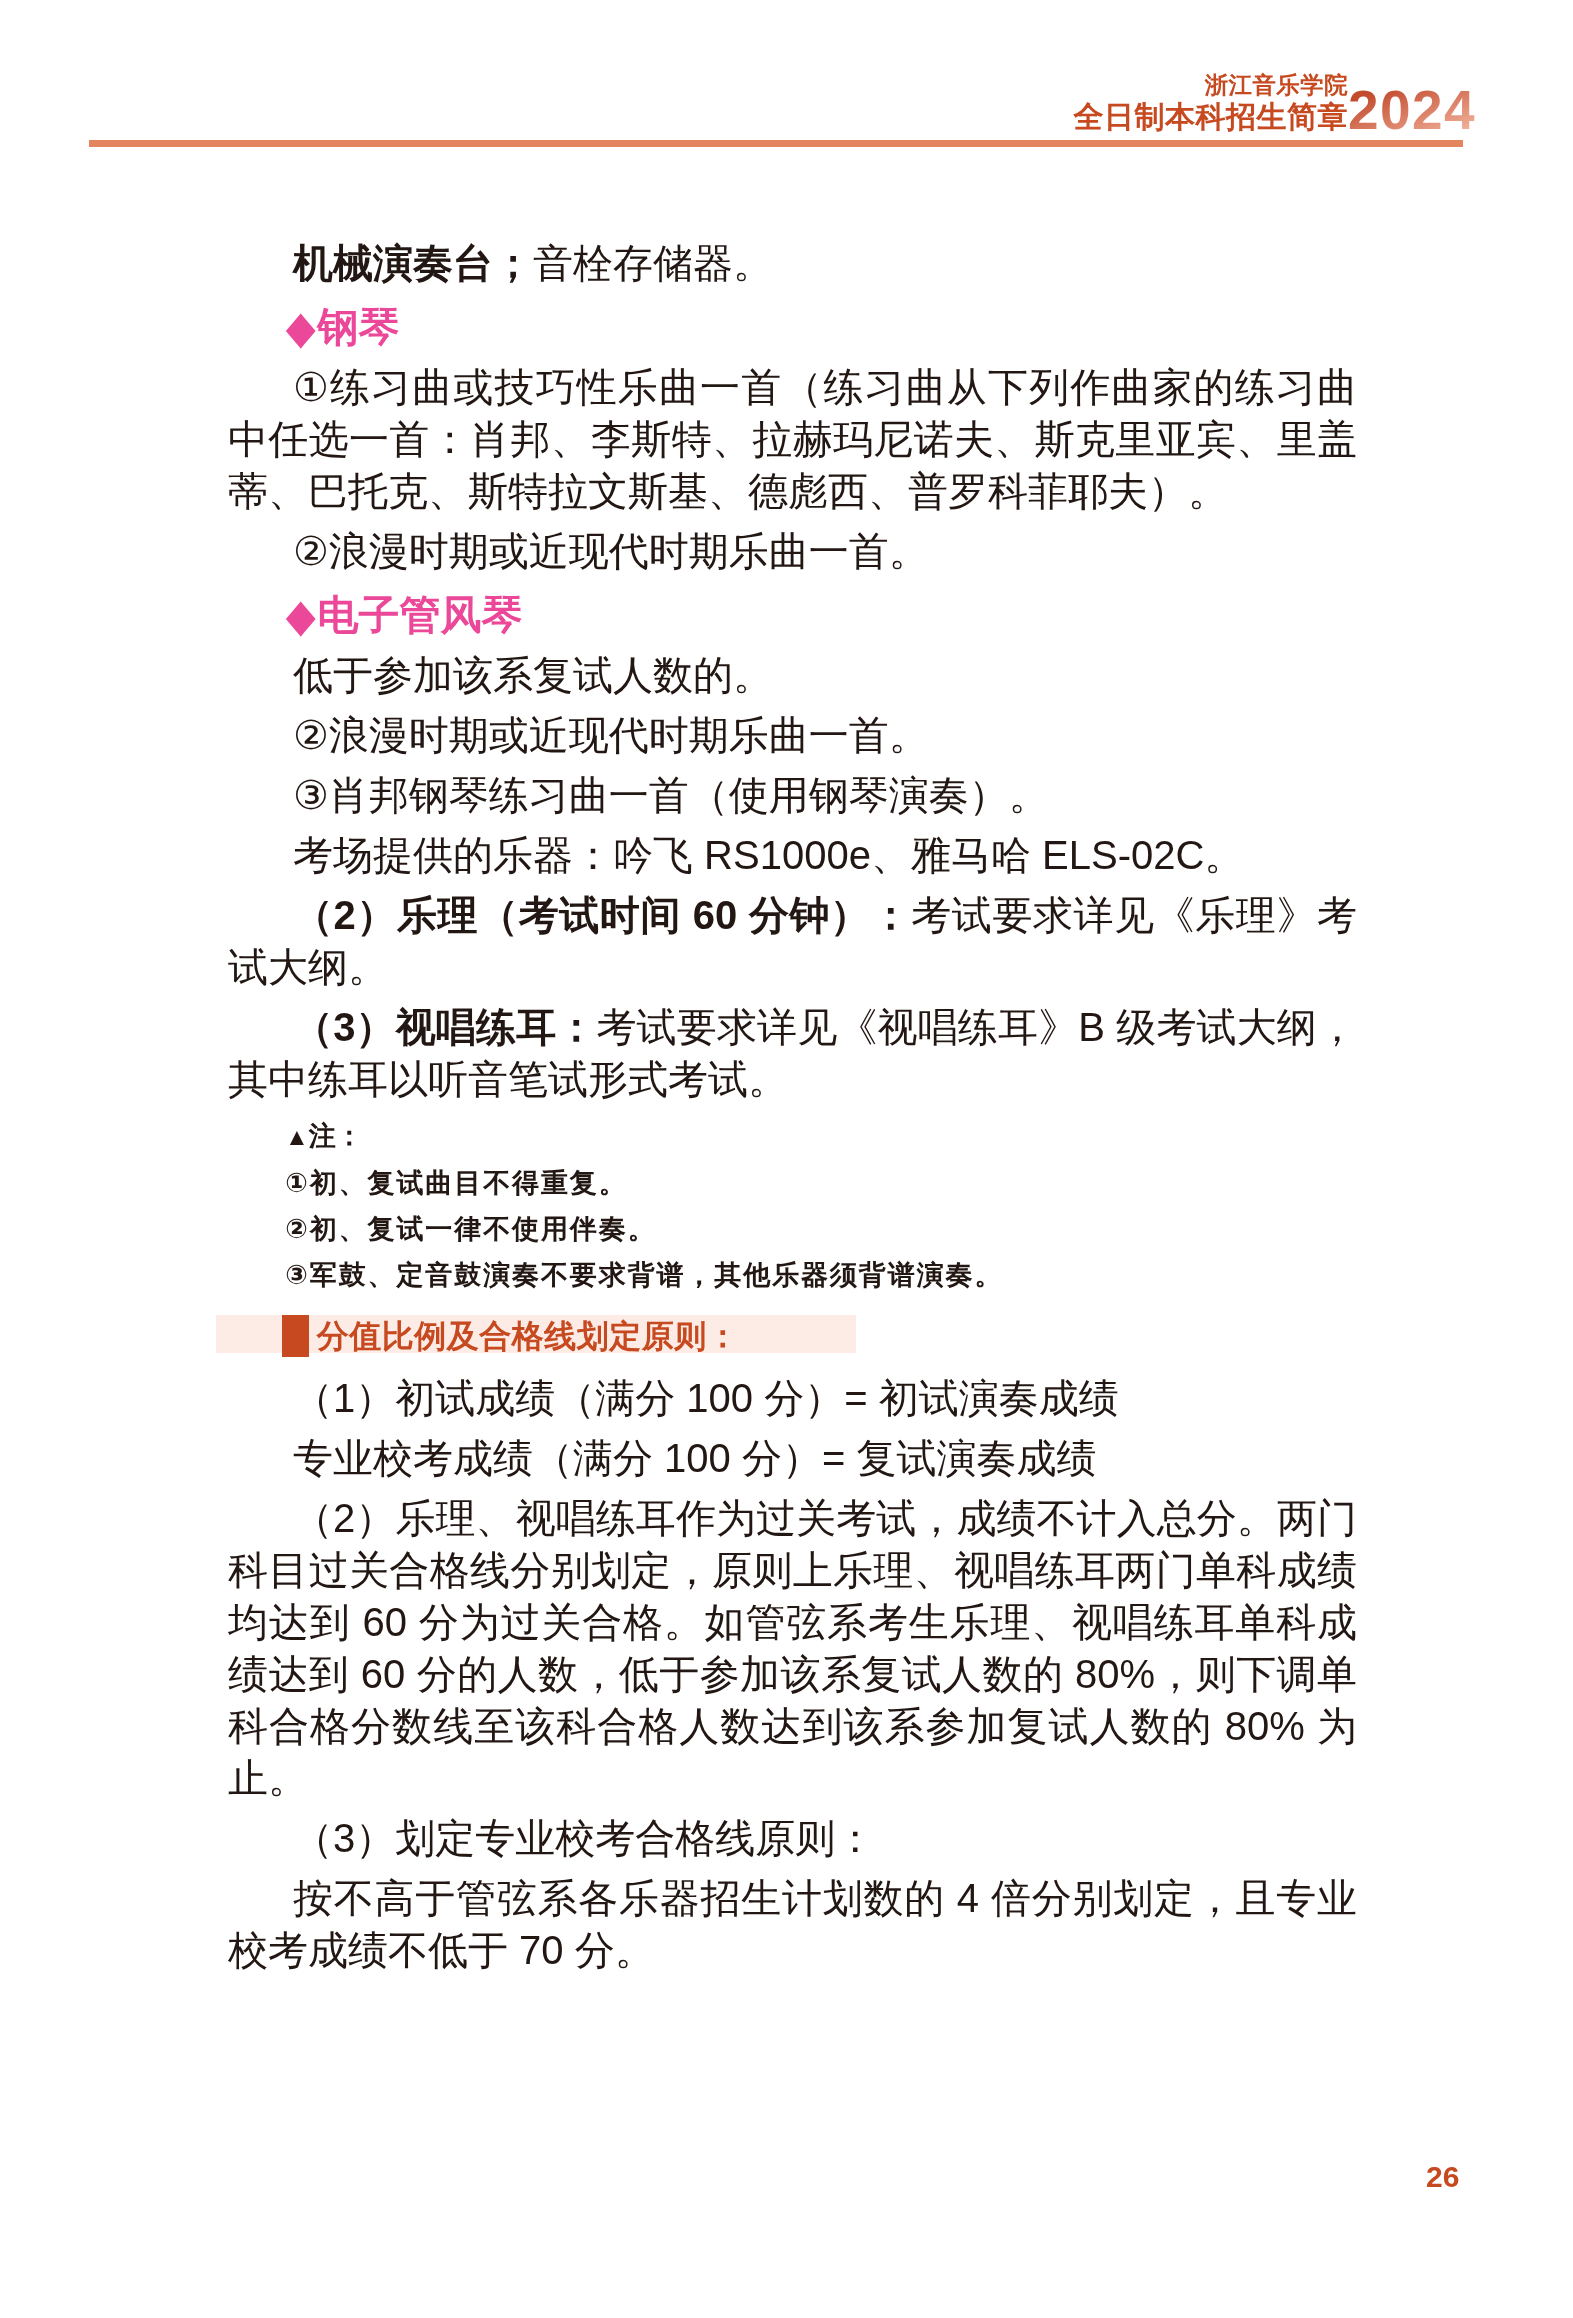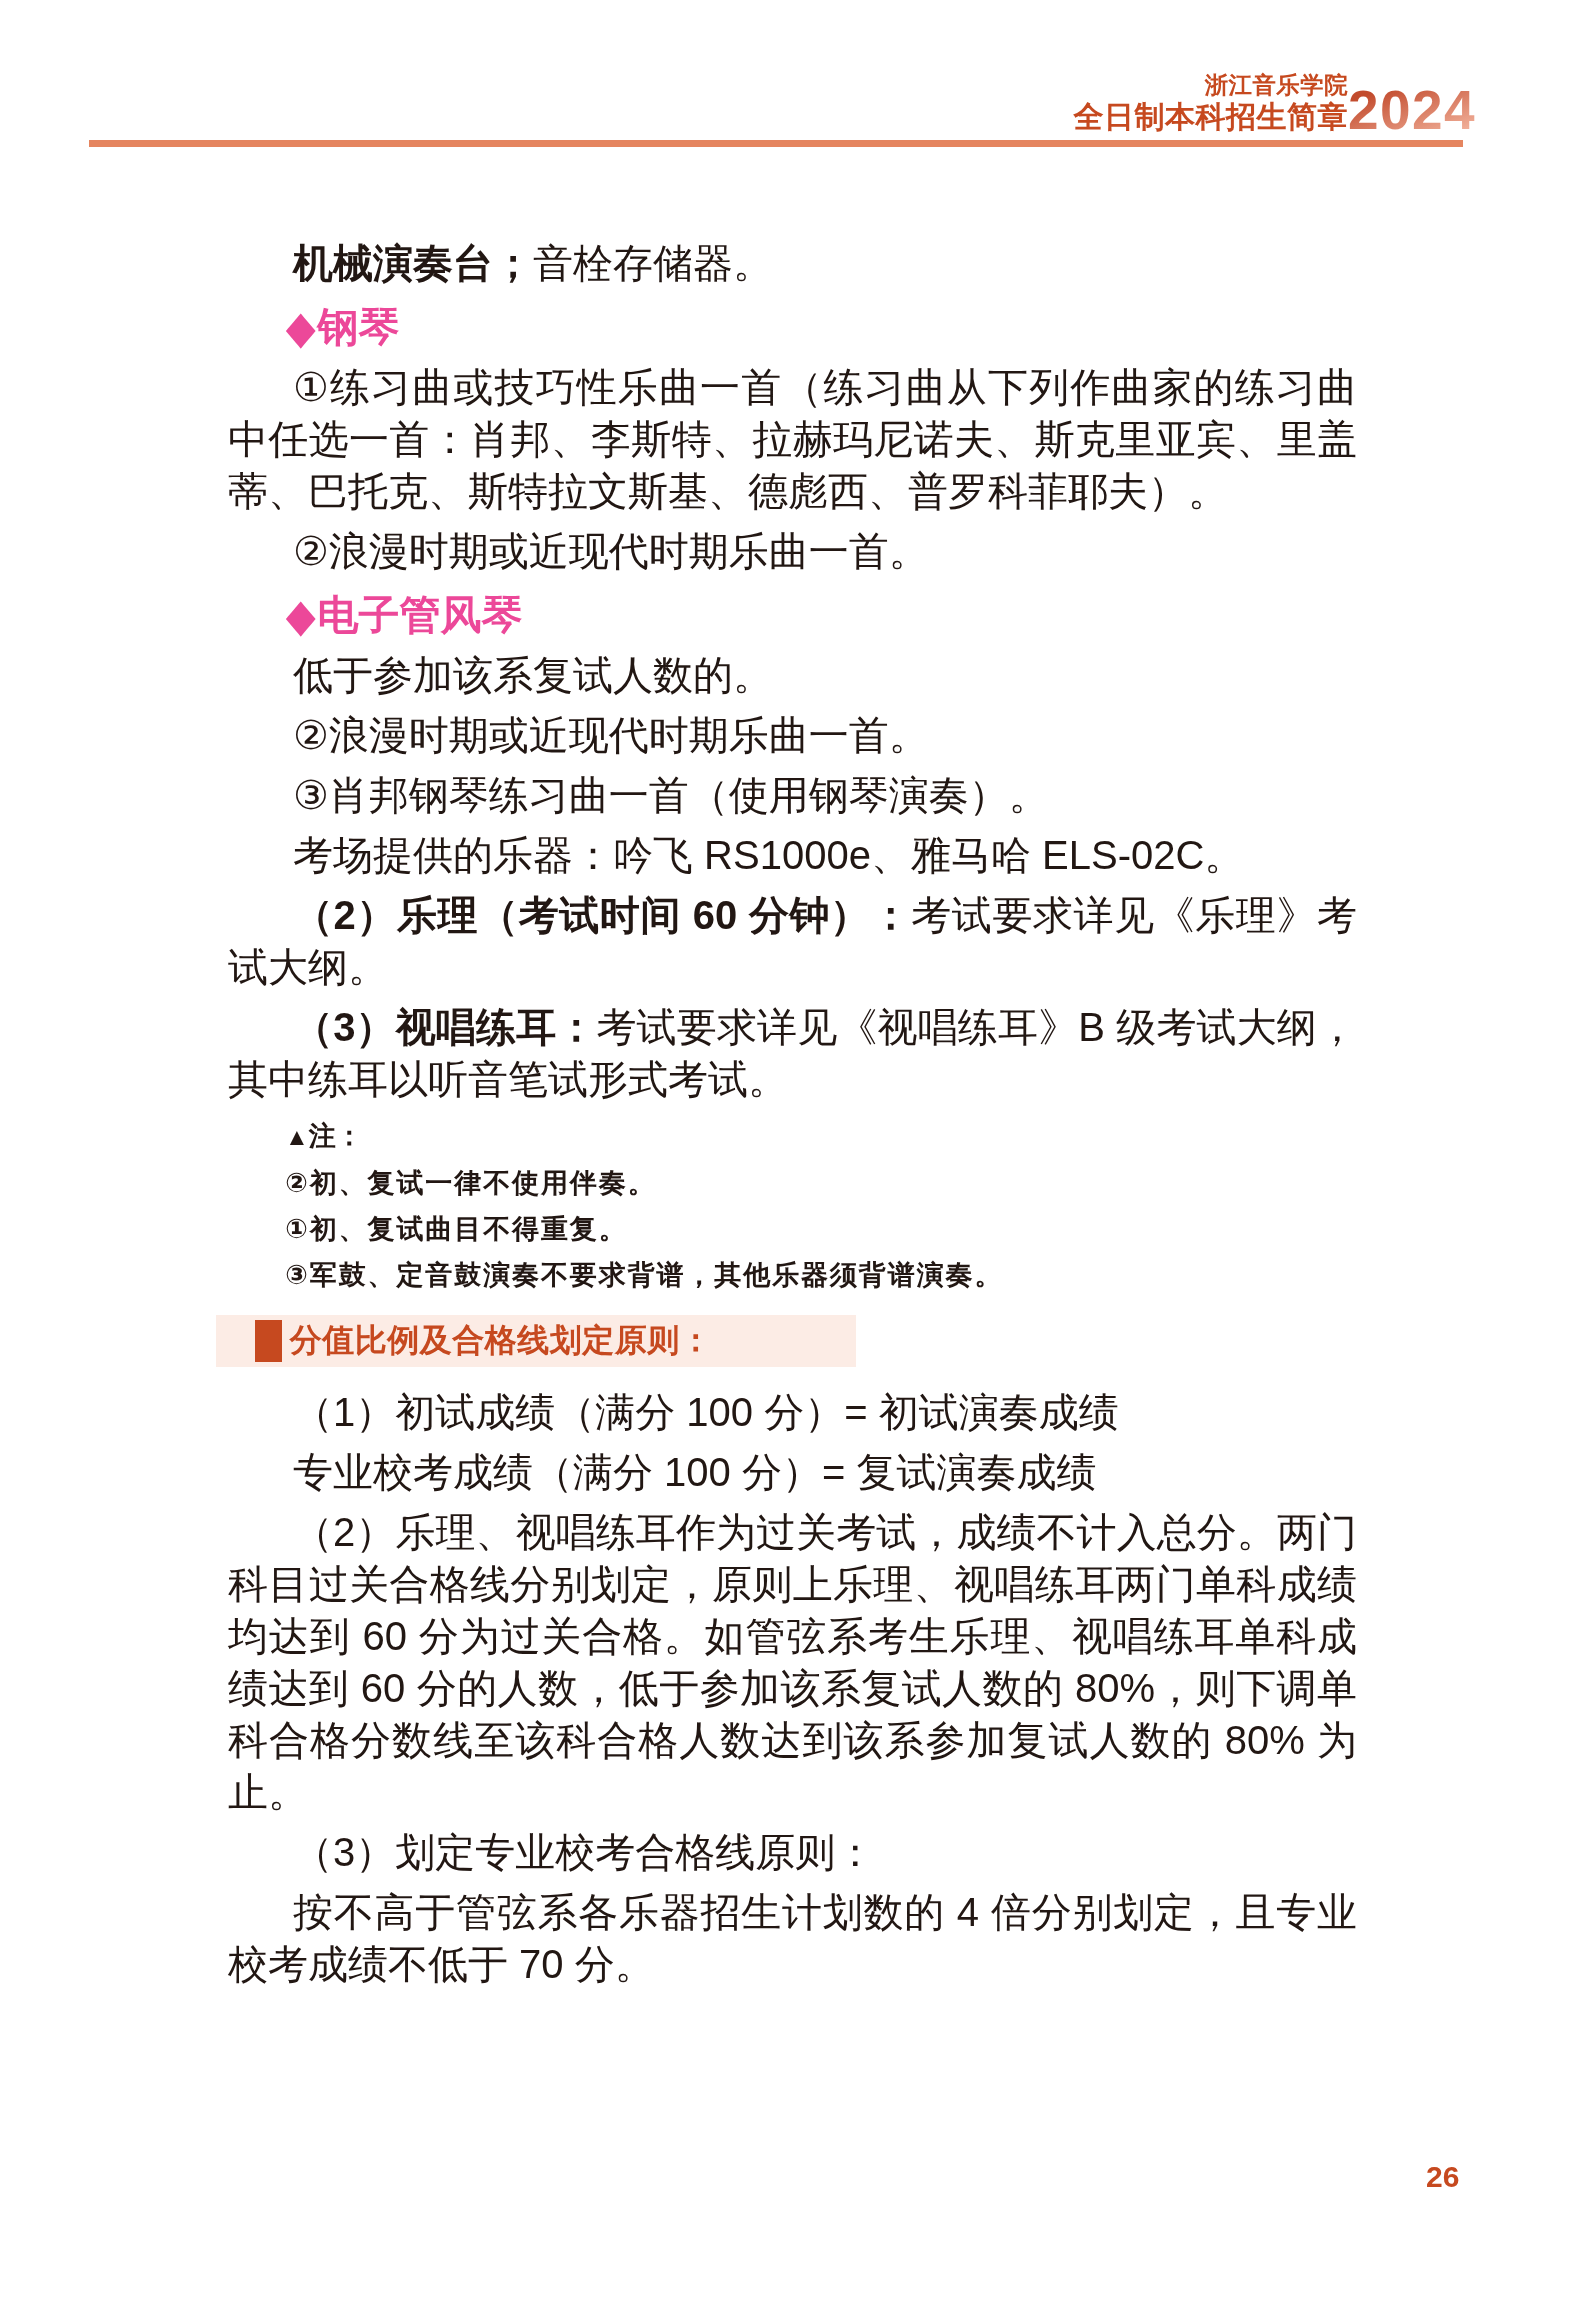--- a/index.html
+++ b/index.html
@@ -82,26 +82,26 @@
     margin:0;
     font-size:27px;
     line-height:46px;
     font-weight:bold;
     text-indent:65px;
     letter-spacing:1.9px;
   }
   .section-bar{
     box-sizing:border-box;
     width:640px;
-    height:52px;
+    height:38px;
     margin:17px 0 18.7px -3.7px;
-    padding-left:39px;
+    padding-left:66px;
     background:#fcece5;
     display:flex;
-    align-items:center;
+    align-items:flex-start;
   }
   .square-bullet{
     width:27px;
     height:42px;
     background:#c6491f;
     flex:0 0 auto;
     margin-right:7.5px;
   }
   .section-bar-label{
     font-size:32px;
@@ -149,22 +149,22 @@
     <p class="body">②浪漫时期或近现代时期乐曲一首。</p>
     <p class="body">③肖邦钢琴练习曲一首（使用钢琴演奏）。</p>
     <p class="body">考场提供的乐器：吟飞 RS1000e、雅马哈 ELS-02C。</p>
 
     <p class="body"><span class="b">（2）乐理（考试时间 60 分钟）：</span><span>考试要求详见《乐理》考试大纲。</span></p>
 
     <p class="body"><span class="b">（3）视唱练耳：</span><span>考试要求详见《视唱练耳》B 级考试大纲，其中练耳以听音笔试形式考试。</span></p>
 
     <p class="note-head"><span class="tri">▲</span><span>注：</span></p>
 
+    <p class="note">①初、复试曲目不得重复。</p>
     <p class="note">②初、复试一律不使用伴奏。</p>
-    <p class="note">①初、复试曲目不得重复。</p>
     <p class="note">③军鼓、定音鼓演奏不要求背谱，其他乐器须背谱演奏。</p>
 
     <div class="section-bar">
       <span class="square-bullet"></span>
       <span class="section-bar-label">分值比例及合格线划定原则：</span>
     </div>
 
     <p class="body">（1）初试成绩（满分 100 分）= 初试演奏成绩</p>
     <p class="body">专业校考成绩（满分 100 分）= 复试演奏成绩</p>
     <p class="body">（2）乐理、视唱练耳作为过关考试，成绩不计入总分。两门科目过关合格线分别划定，原则上乐理、视唱练耳两门单科成绩均达到 60 分为过关合格。如管弦系考生乐理、视唱练耳单科成绩达到 60 分的人数，低于参加该系复试人数的 80%，则下调单科合格分数线至该科合格人数达到该系参加复试人数的 80% 为止。</p>

